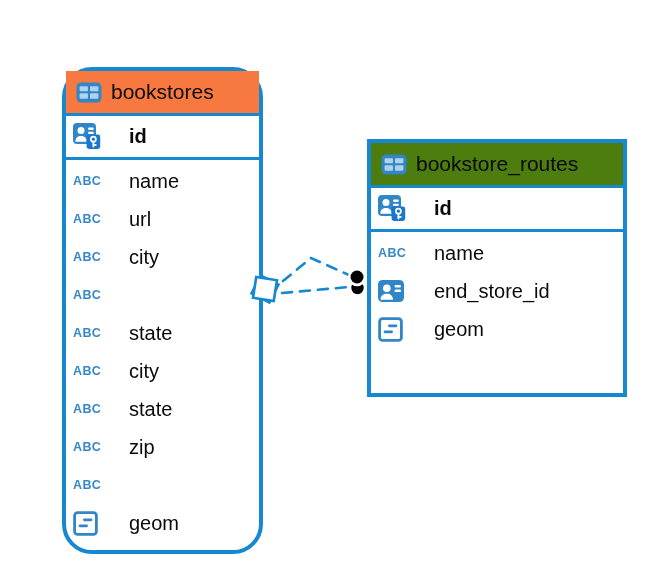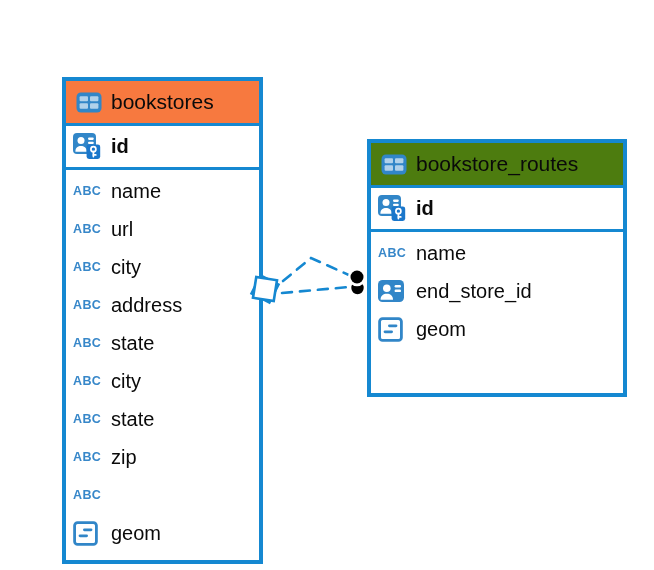--- a/index.html
+++ b/index.html
@@ -12,36 +12,36 @@
     background:#ffffff;
     overflow:hidden;
   }
 
   .table-node {
     position:absolute;
     border:4px solid #1588D1;
     background:#ffffff;
     z-index:1;
   }
-  #table-bookstores       { left:62px;  top:77px;  width:201px; height:487px; }
+  #table-bookstores       { left:62px;  top:67px;  width:201px; height:487px;border-radius:30px; }
   #table-bookstore-routes { left:367px; top:139px; width:260px; height:258px; }
 
   .table-header {
     display:flex; align-items:center; gap:9px;
     height:45px; padding:0 10px;
     border-bottom:3px solid #1588D1;
     font-size:21px; color:#0a0a0a;
     white-space:nowrap; overflow:hidden;
   }
   .table-title { font-weight:400; }
 
   .rows { padding-bottom:2px; }
 
   .row {
-    display:flex; align-items:center; gap:5px;
+    display:flex; align-items:center; gap:23px;
     height:38px; padding:0 7px;
     font-size:20px; color:#0a0a0a;
     white-space:nowrap;
   }
   .row.pk-row {
     height:44px;
     border-bottom:3px solid #1588D1;
     margin-bottom:2px;
   }
 
@@ -115,21 +115,20 @@
         <div class="row">
           <span class="col-icon">
             <span class="abc">ABC</span>
           </span>
           <span class="col-label">city</span>
         </div>
         <div class="row">
           <span class="col-icon">
             <span class="abc">ABC</span>
           </span>
-          <span class="col-label">address</span>
         </div>
         <div class="row">
           <span class="col-icon">
             <span class="abc">ABC</span>
           </span>
           <span class="col-label">state</span>
         </div>
         <div class="row">
           <span class="col-icon">
             <span class="abc">ABC</span>

